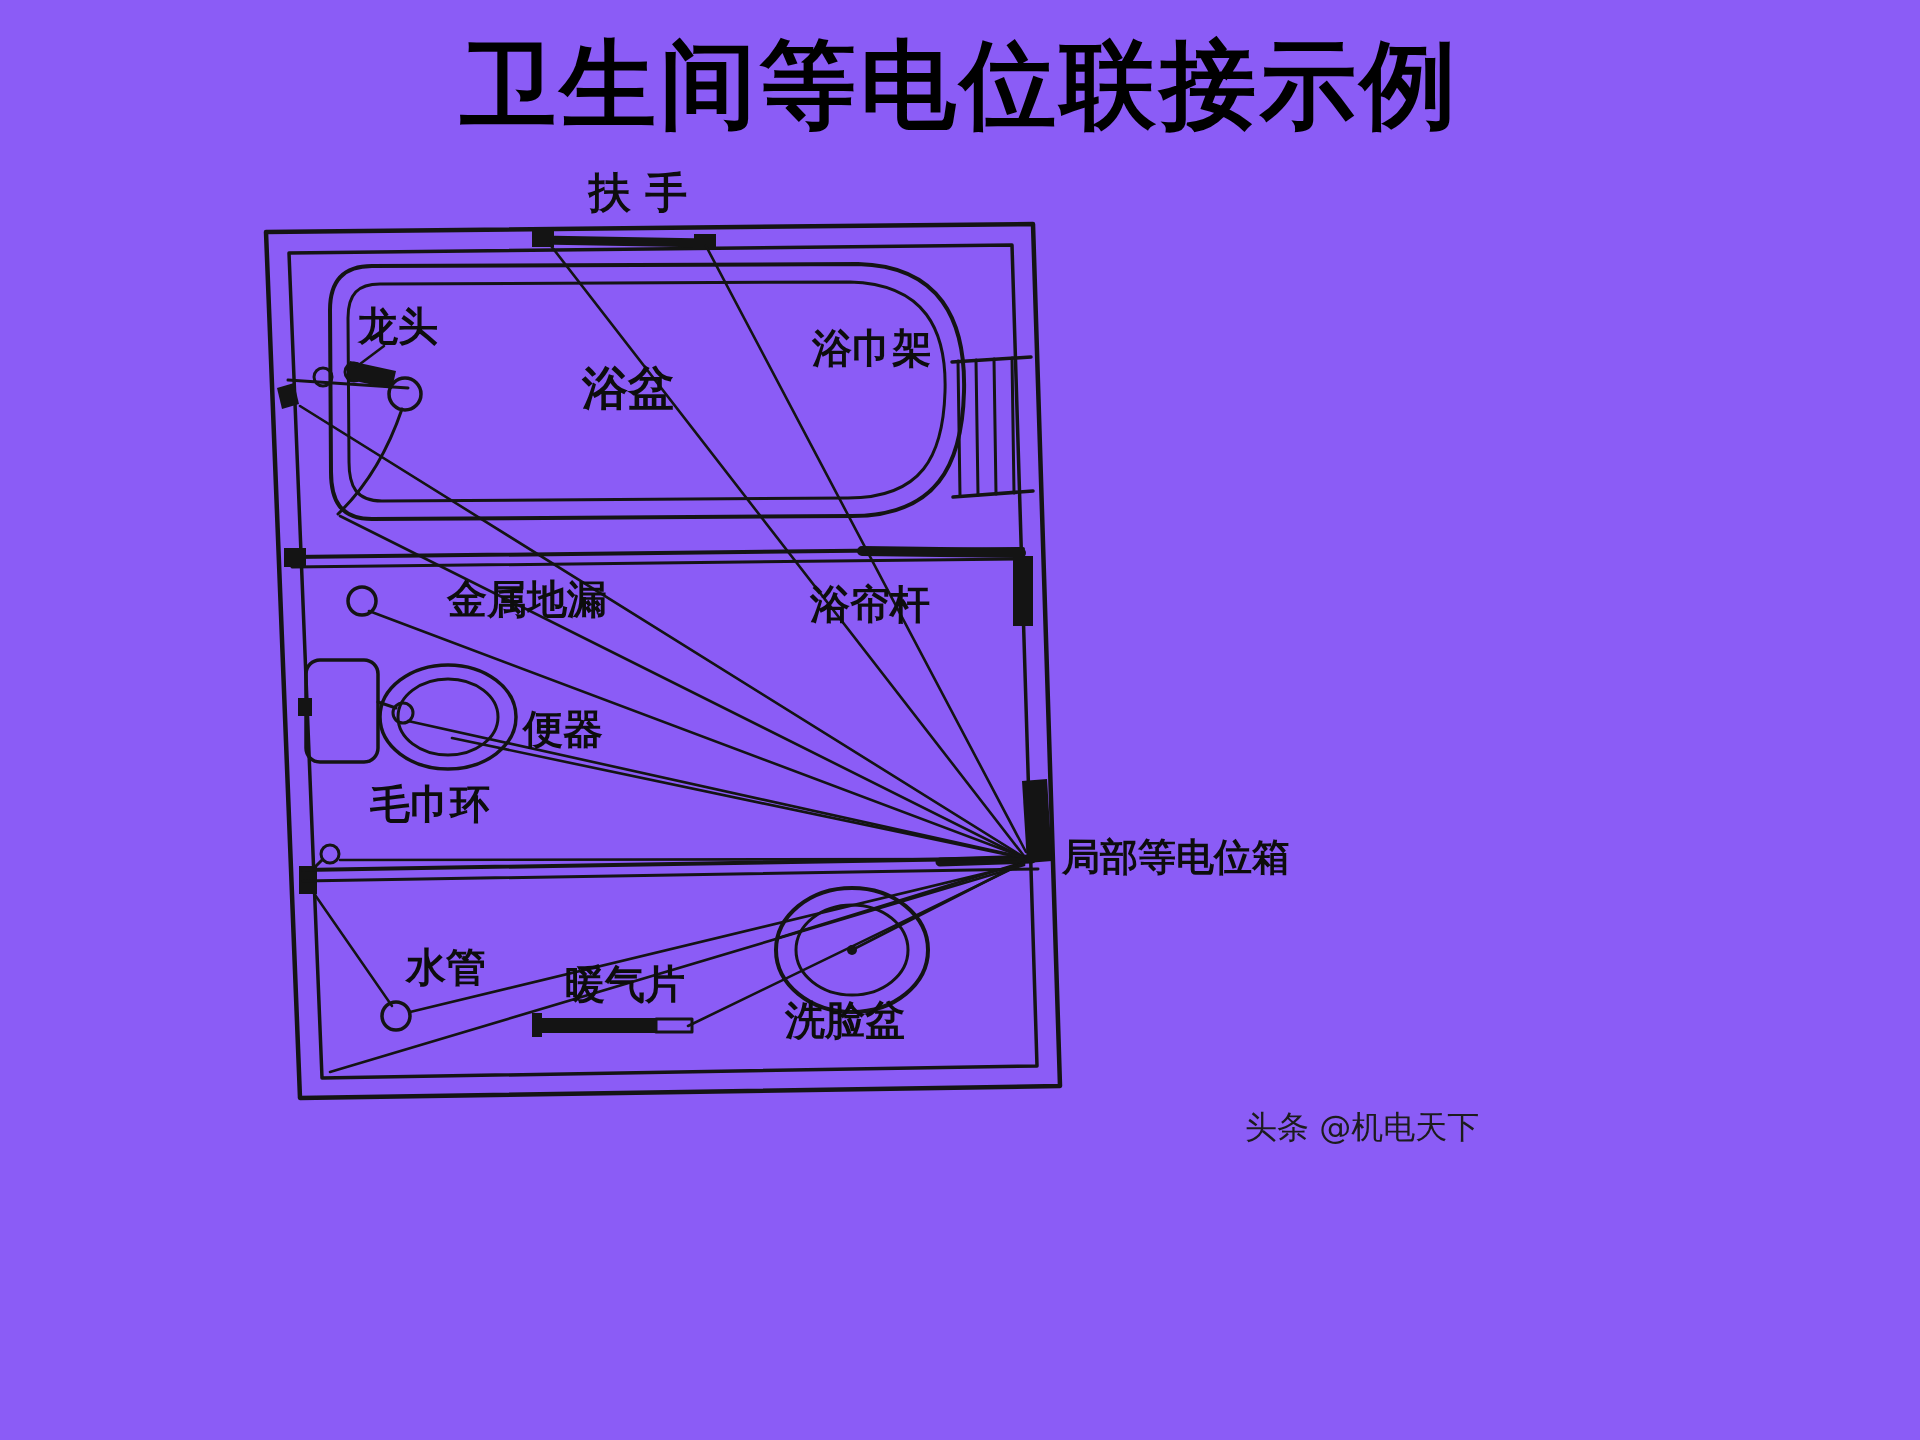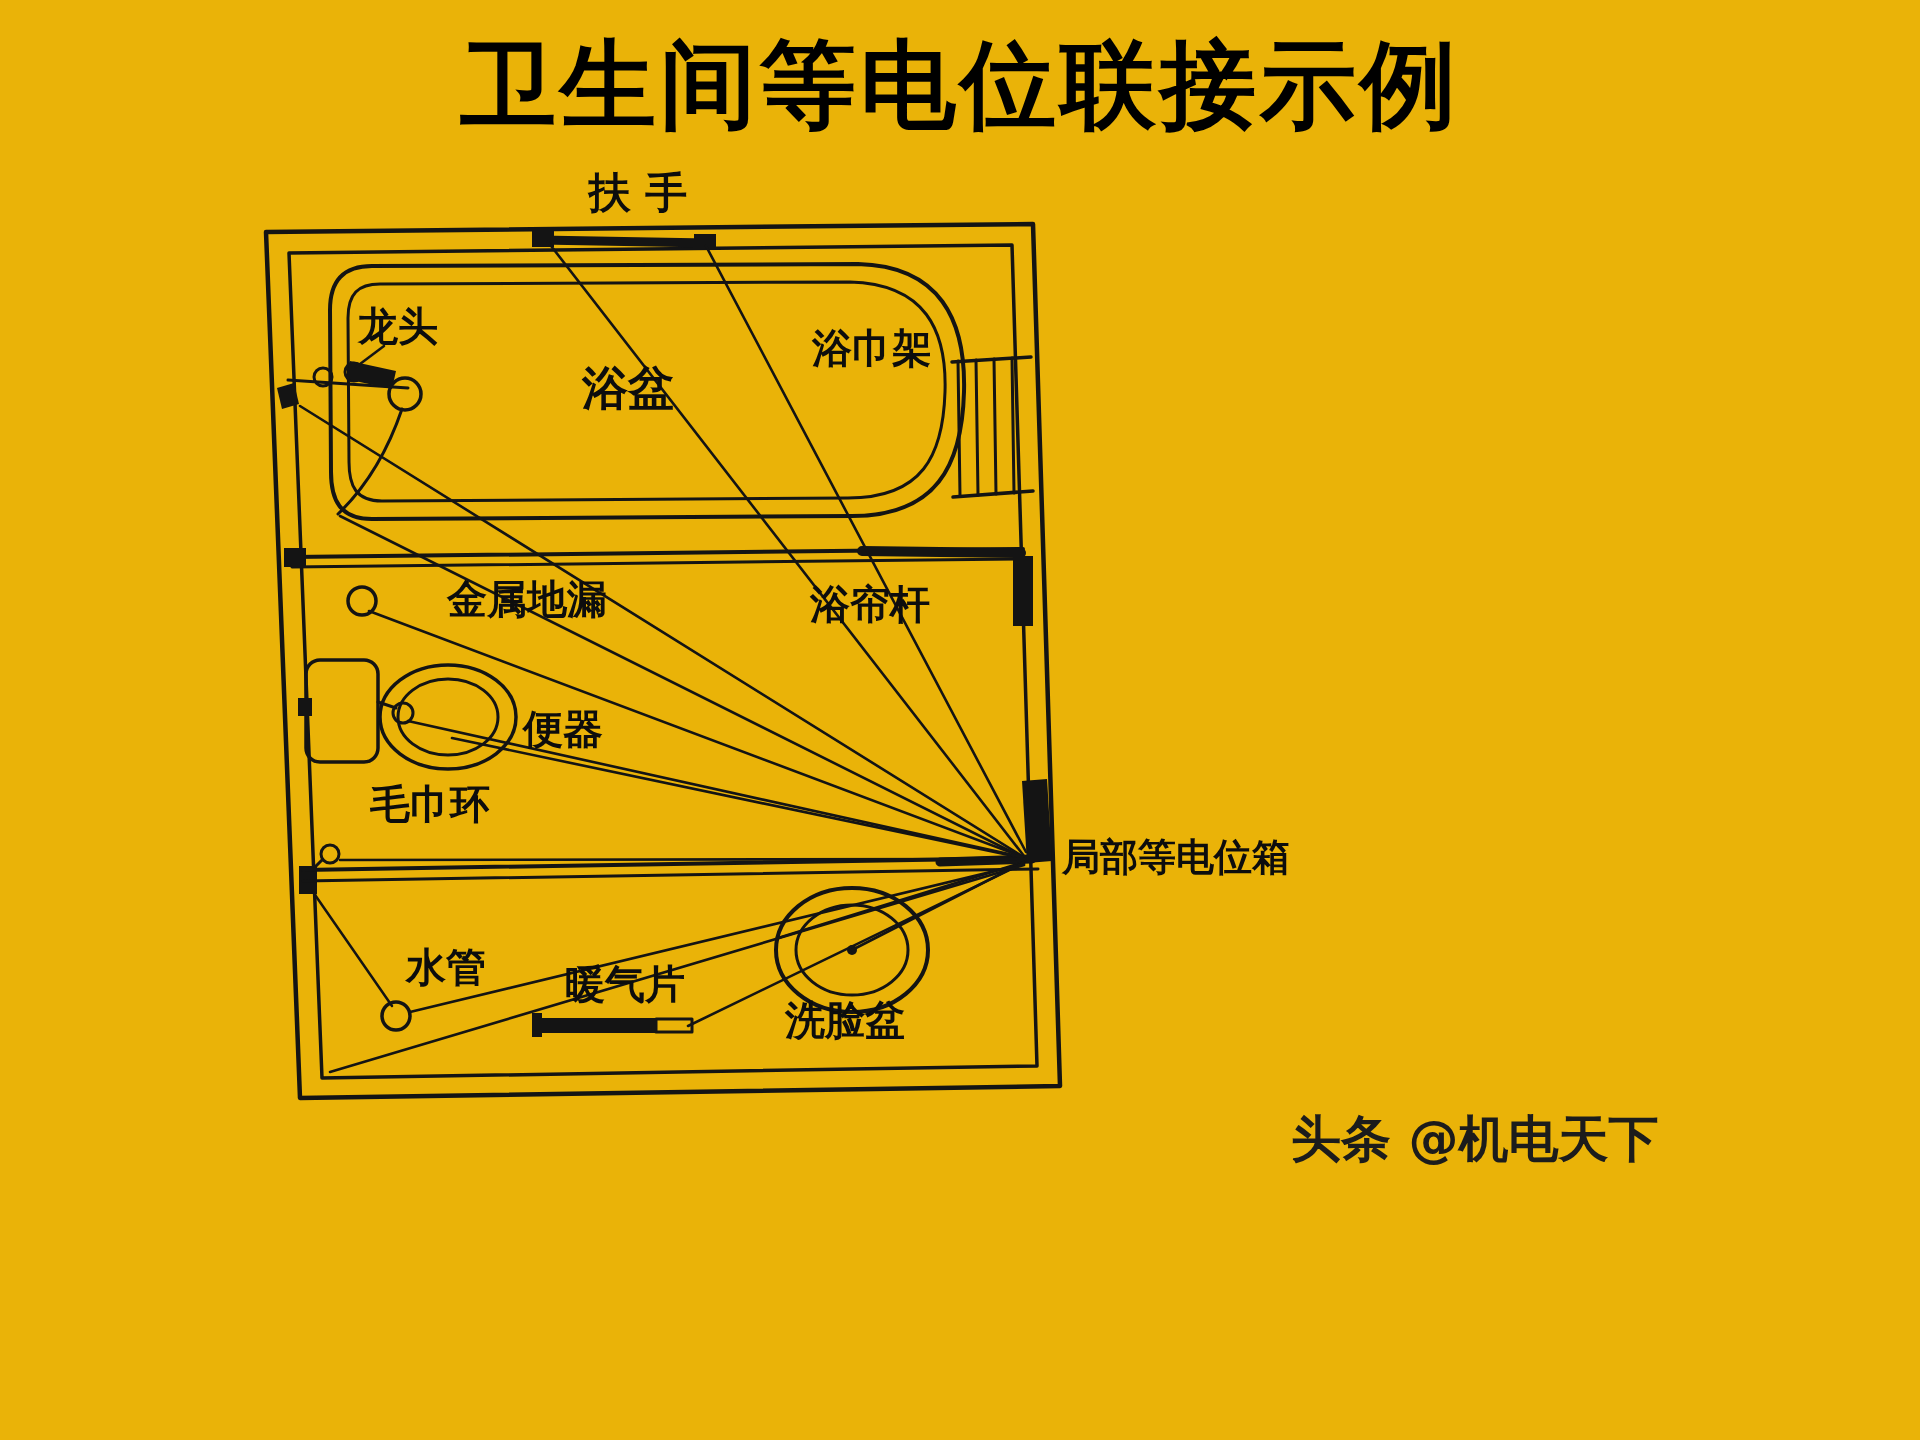--- a/index.html
+++ b/index.html
@@ -4,21 +4,21 @@
 <style>
   html, body {
     margin: 0;
     padding: 0;
     background: #ffffff;
   }
   .stage {
     position: relative;
     width: 1920px;
     height: 1440px;
-    background: #eab308;
+    background: #8b5cf6;
     overflow: hidden;
   }
   .title {
     position: absolute;
     top: 22px;
     left: 0;
     width: 100%;
     margin: 0;
     text-align: center;
     font-family: "DejaVu Serif", "Liberation Serif", serif;
@@ -33,25 +33,24 @@
     left: 0;
     top: 0;
     width: 1920px;
     height: 1440px;
   }
   .watermark {
     position: absolute;
     top: 1106px;
     left: 1245px;
     font-family: "DejaVu Sans", "Liberation Sans", sans-serif;
-    font-weight: 700;
-    font-size: 50px;
+    font-weight: 400;
+    font-size: 32px;
     color: #1c1c1c;
     white-space: nowrap;
-    margin-left: 46px;
   }
   .dlabel {
     font-family: "DejaVu Sans", "Liberation Sans", sans-serif;
     font-weight: bold;
     fill: #0d0d0d;
   }
 </style>
 </head>
 <body>
 

